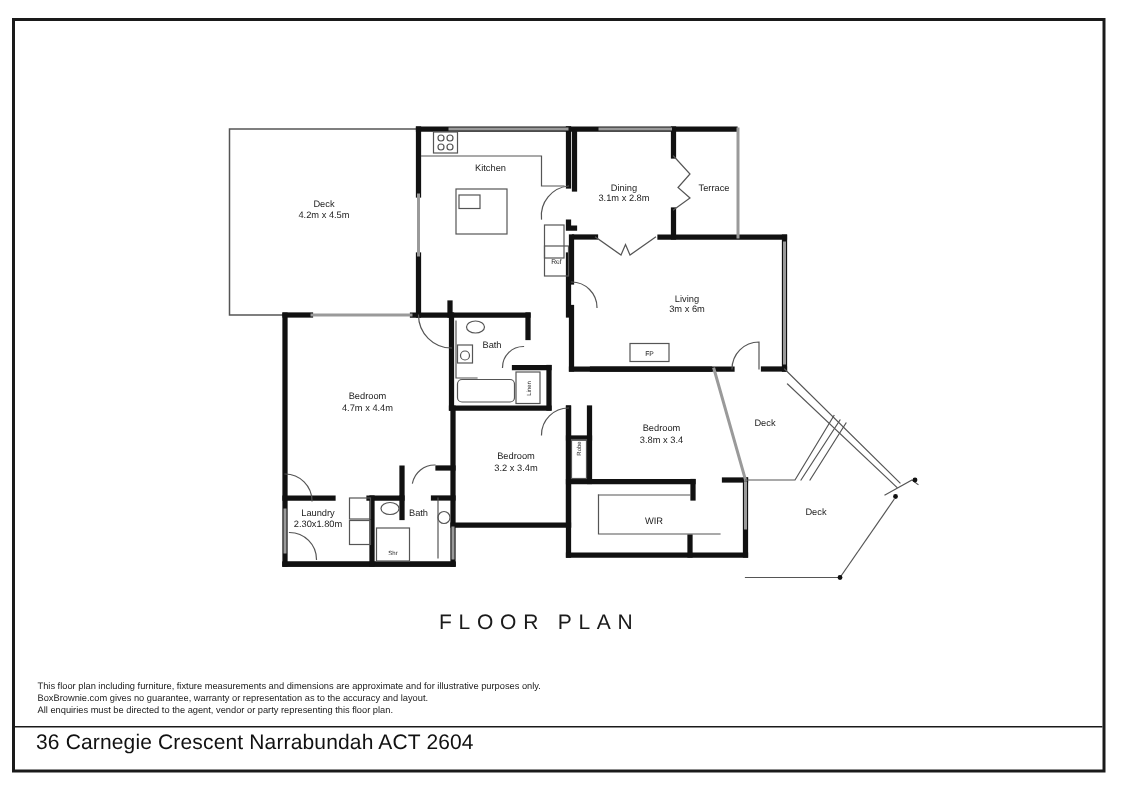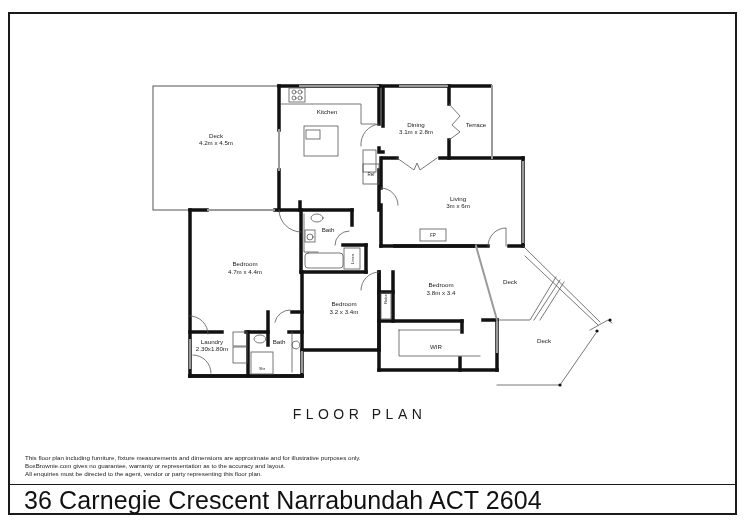--- a/index.html
+++ b/index.html
@@ -3,21 +3,21 @@
 <meta charset="utf-8">
 <style>
   html, body { margin: 0; padding: 0; background: #ffffff; }
   body { width: 750px; height: 532px; position: relative; overflow: hidden; font-family: "Liberation Sans", sans-serif; }
   .frame { position: absolute; left: 8px; top: 12px; width: 725px; height: 499px; border: 2px solid #1a1a1a; box-sizing: content-box; }
   .footer-divider { position: absolute; left: 8px; top: 484px; width: 727px; height: 0; border-top: 1.5px solid #1a1a1a; }
   .plan { position: absolute; left: 0; top: 0; width: 750px; height: 532px; }
   .title { position: absolute; left: 0; width: 719px; top: 406px; text-align: center; font-size: 14px; letter-spacing: 4.5px; color: #1a1a1a; }
   .disclaimer { position: absolute; left: 25px; top: 454px; font-size: 6.2px; line-height: 7.8px; color: #222; }
   .disclaimer div { white-space: nowrap; }
-  .address { position: absolute; left: 24px; top: 486px; font-size: 25px; color: #111; letter-spacing: 0.1px; }
+  .address { position: absolute; left: 24px; top: 486px; font-size: 14px; color: #111; letter-spacing: 0.1px; }
   .lbl { font-family: "Liberation Sans", sans-serif; fill: #222; }
 </style>
 </head>
 <body>
 
 <div class="frame"></div>
 <div class="footer-divider"></div>
 
 <svg class="plan" viewBox="0 0 750 532" xmlns="http://www.w3.org/2000/svg">
   <g fill="none" stroke-linecap="square">

